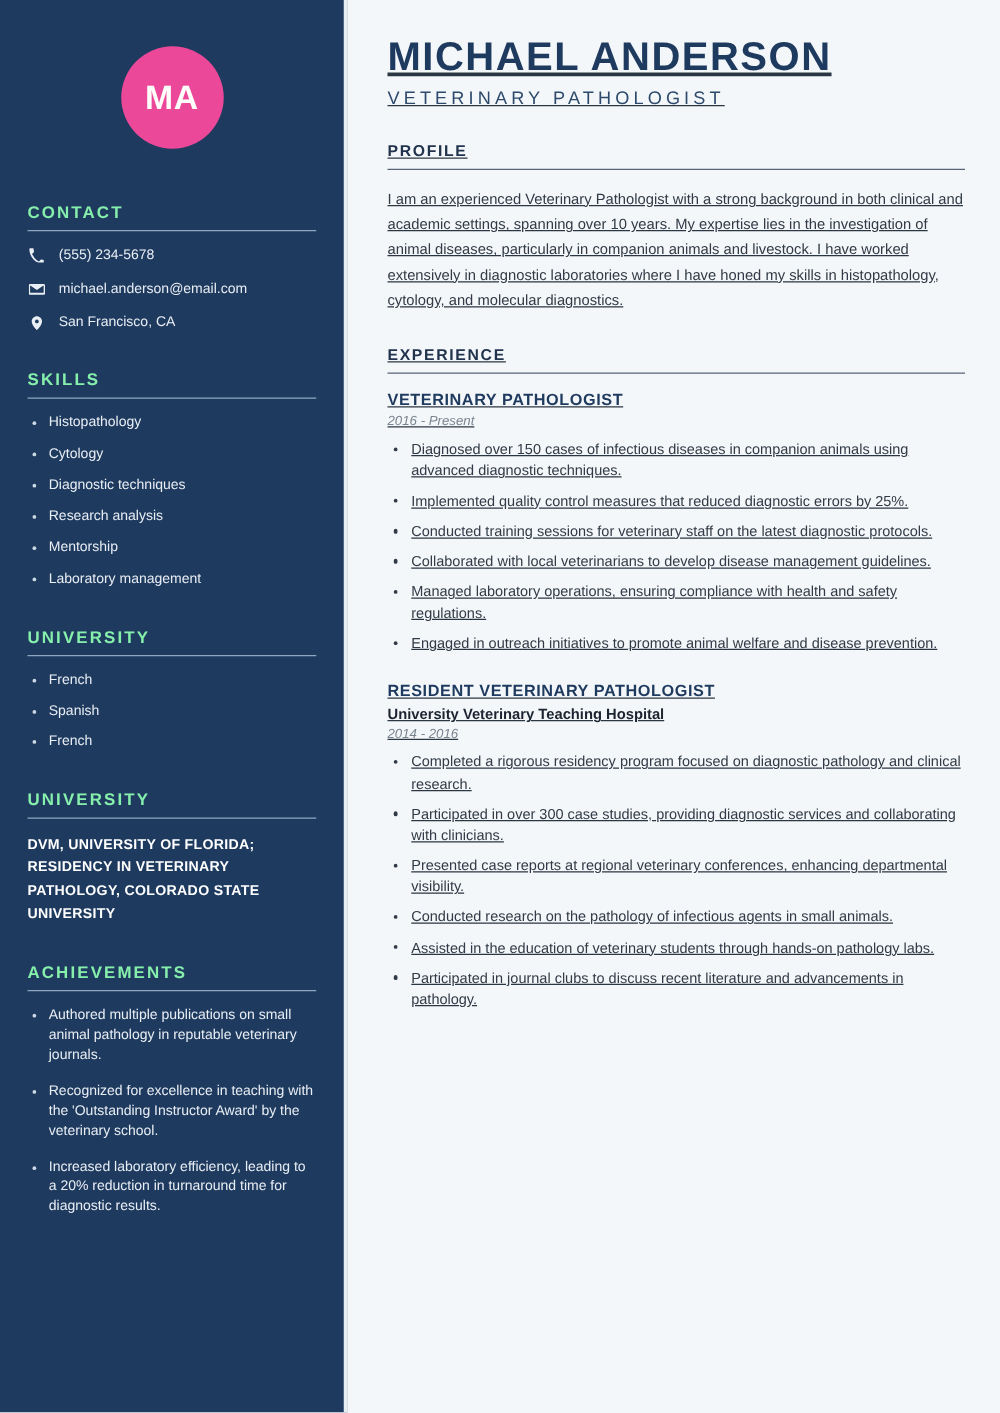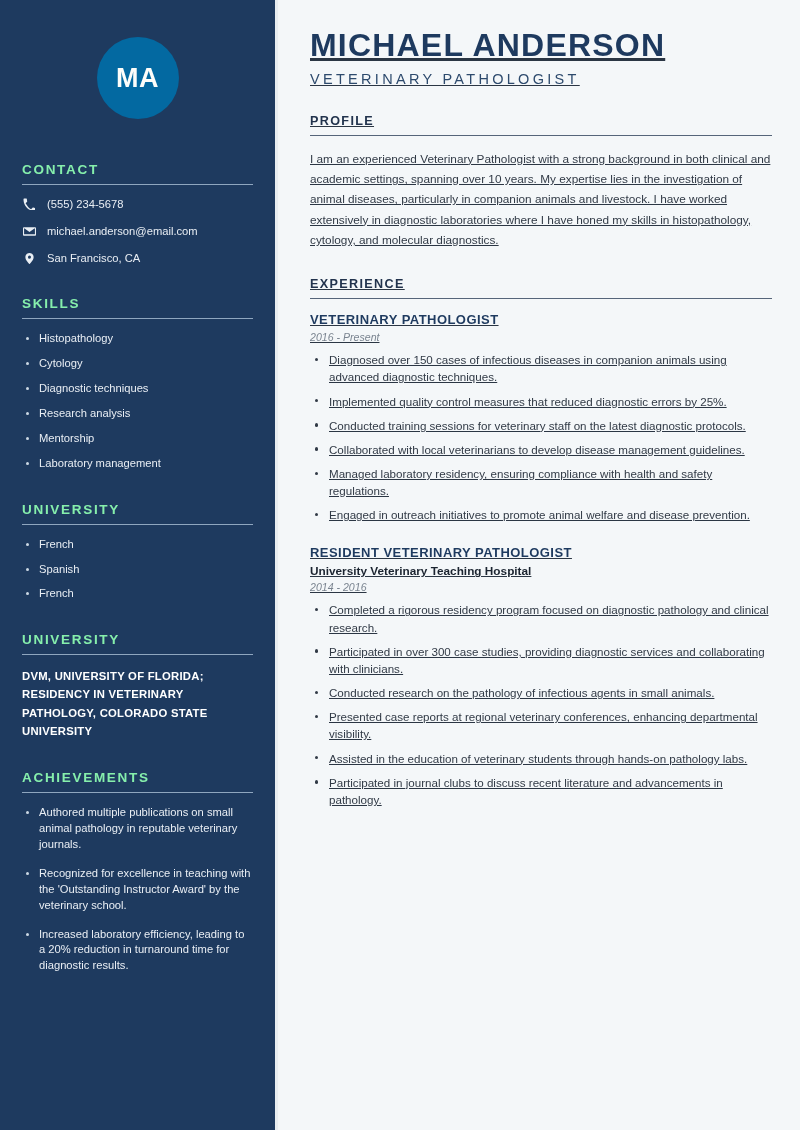--- a/index.html
+++ b/index.html
@@ -38,21 +38,21 @@
   .avatar-wrap {
     display: flex;
     justify-content: center;
     padding-top: 37px;
   }
 
   .avatar {
     width: 82px;
     height: 82px;
     border-radius: 50%;
-    background: #0369a1;
+    background: #ec4899;
     display: flex;
     align-items: center;
     justify-content: center;
     color: #fdfdfa;
     font-size: 27px;
     font-weight: bold;
     letter-spacing: 0.5px;
   }
 
   .side-section { margin-top: 30px; }
@@ -322,34 +322,34 @@
       <div class="main-rule"></div>
 
       <div class="job">
         <div class="job-title">VETERINARY PATHOLOGIST</div>
         <div class="job-dates">2016 - Present</div>
         <ul class="job-bullets">
           <li>Diagnosed over 150 cases of infectious diseases in companion animals using advanced diagnostic techniques.</li>
           <li>Implemented quality control measures that reduced diagnostic errors by 25%.</li>
           <li>Conducted training sessions for veterinary staff on the latest diagnostic protocols.</li>
           <li>Collaborated with local veterinarians to develop disease management guidelines.</li>
-          <li>Managed laboratory residency, ensuring compliance with health and safety regulations.</li>
+          <li>Managed laboratory operations, ensuring compliance with health and safety regulations.</li>
           <li>Engaged in outreach initiatives to promote animal welfare and disease prevention.</li>
         </ul>
       </div>
 
       <div class="job">
         <div class="job-title">RESIDENT VETERINARY PATHOLOGIST</div>
         <div class="job-company">University Veterinary Teaching Hospital</div>
         <div class="job-dates">2014 - 2016</div>
         <ul class="job-bullets">
           <li>Completed a rigorous residency program focused on diagnostic pathology and clinical research.</li>
           <li>Participated in over 300 case studies, providing diagnostic services and collaborating with clinicians.</li>
+          <li>Presented case reports at regional veterinary conferences, enhancing departmental visibility.</li>
           <li>Conducted research on the pathology of infectious agents in small animals.</li>
-          <li>Presented case reports at regional veterinary conferences, enhancing departmental visibility.</li>
           <li>Assisted in the education of veterinary students through hands-on pathology labs.</li>
           <li>Participated in journal clubs to discuss recent literature and advancements in pathology.</li>
         </ul>
       </div>
 
     </section>
 
   </main>
 
 </div>

